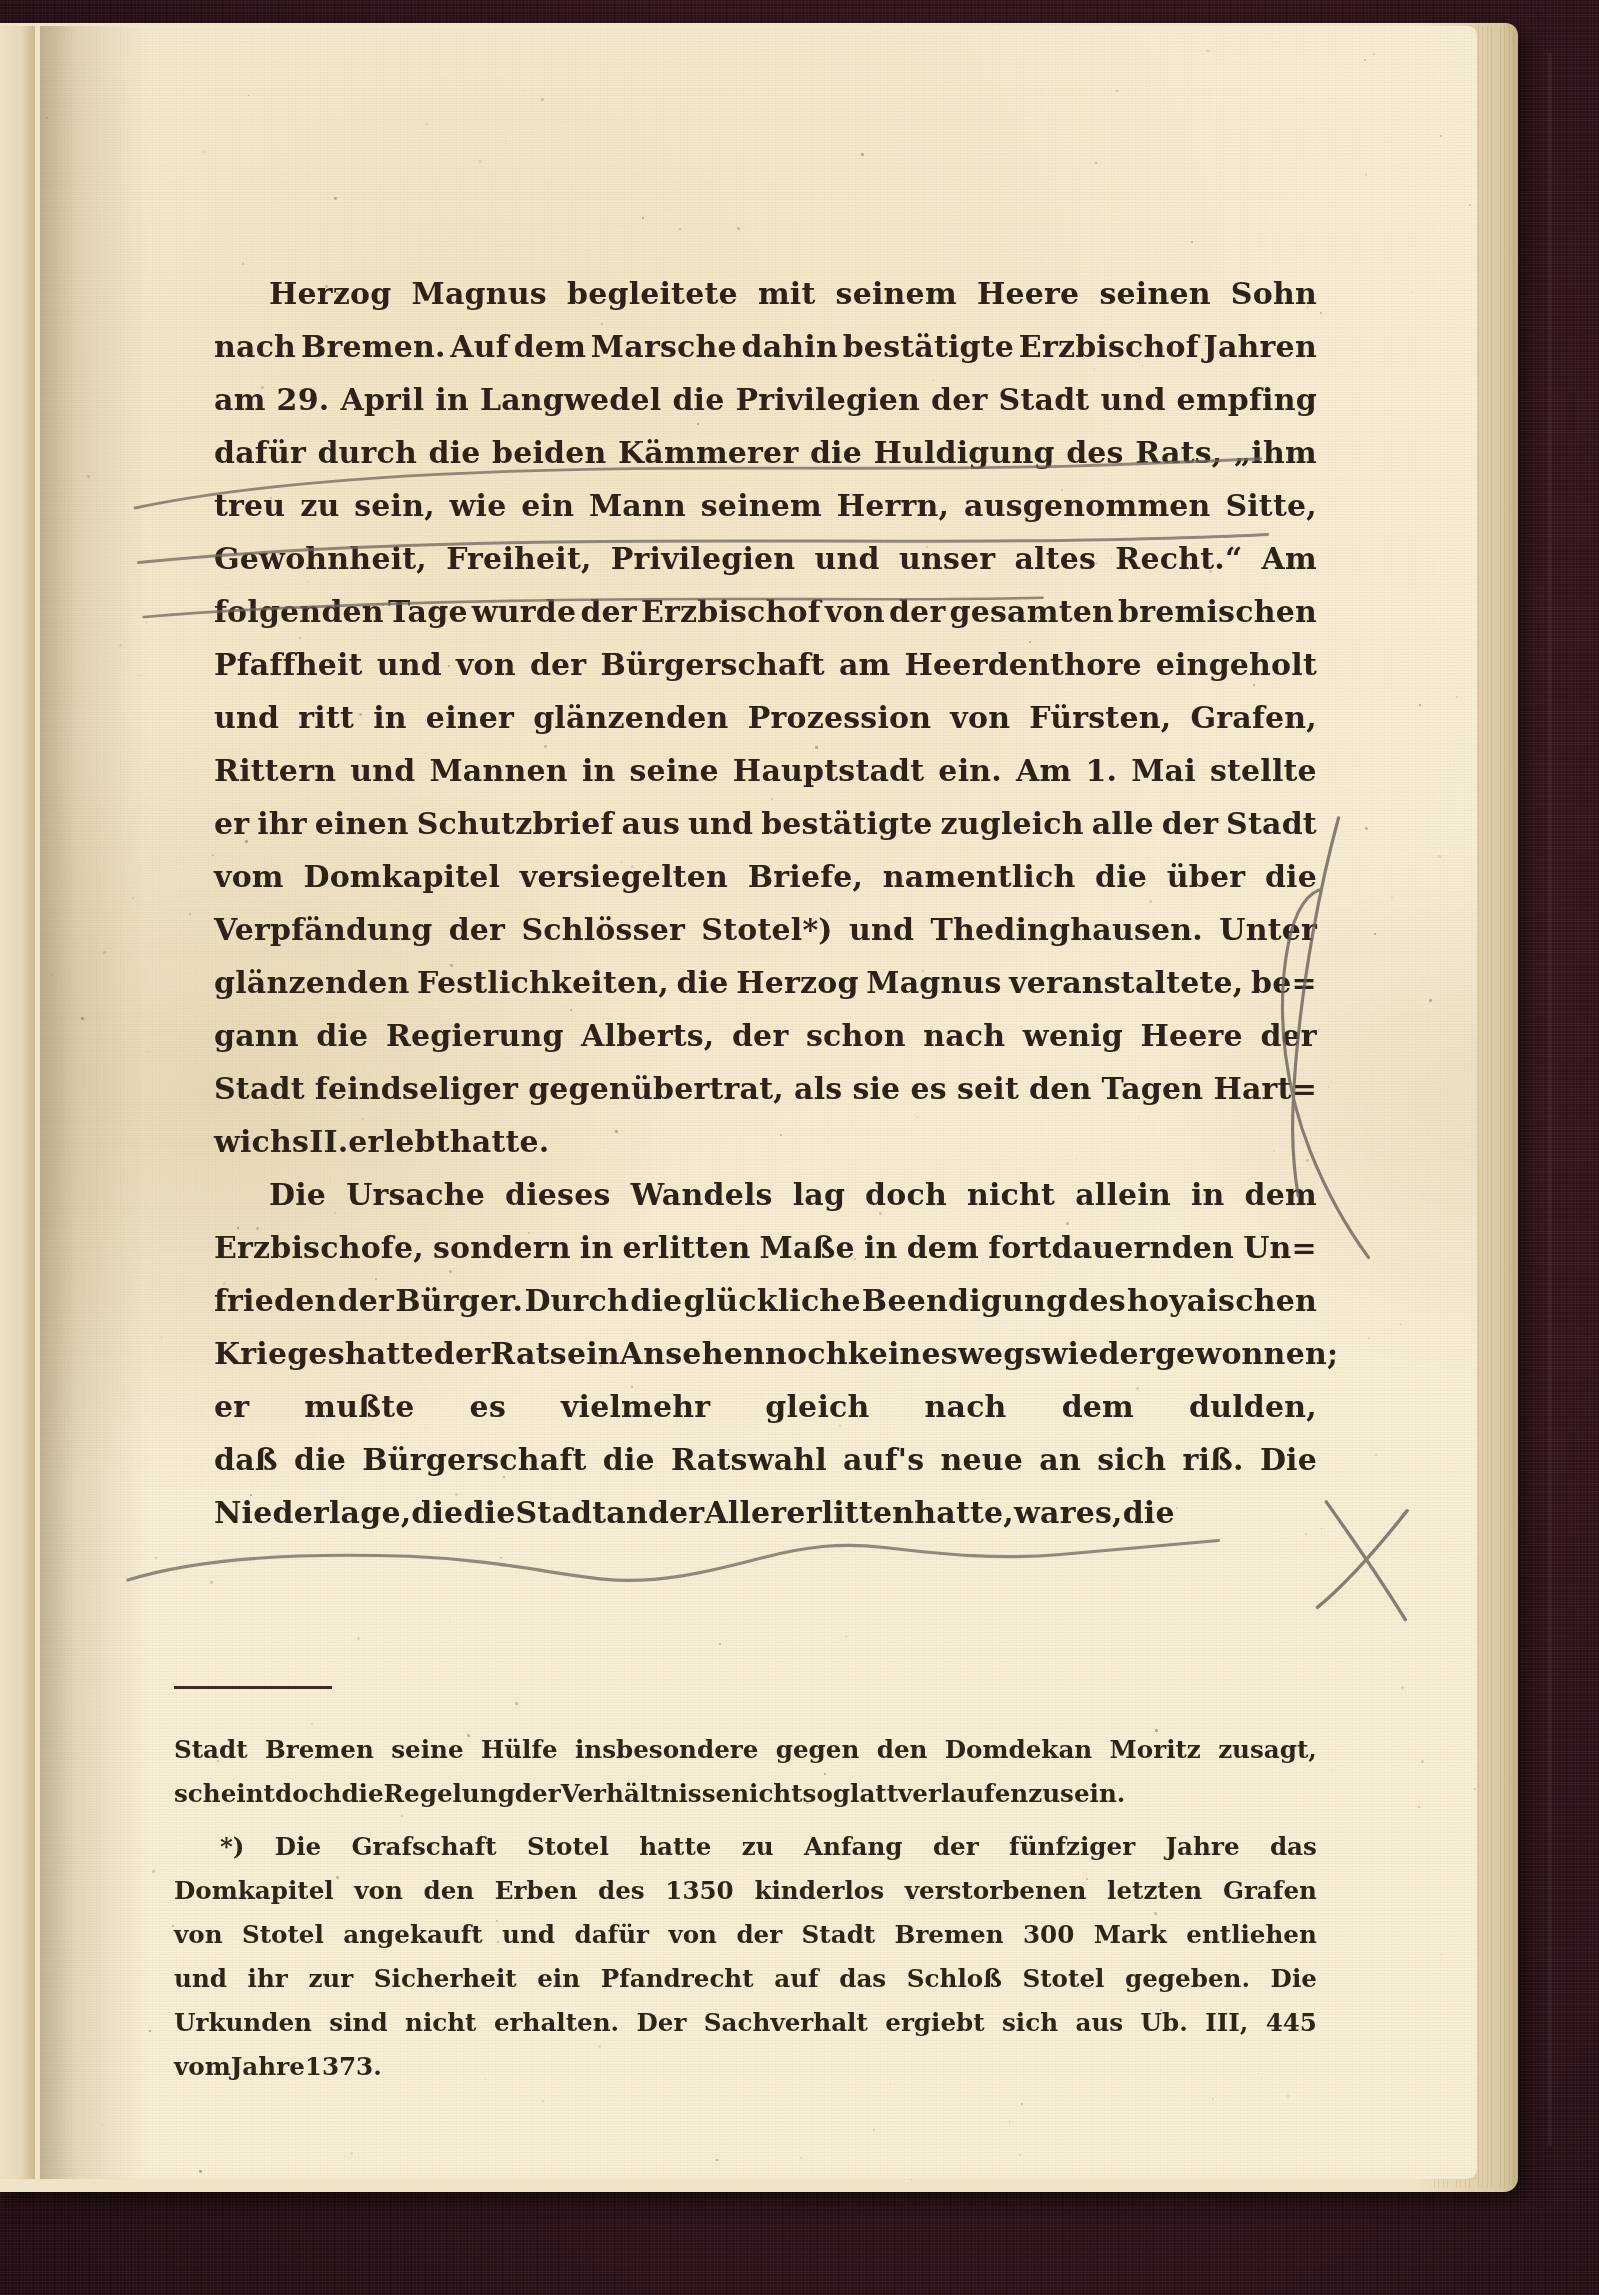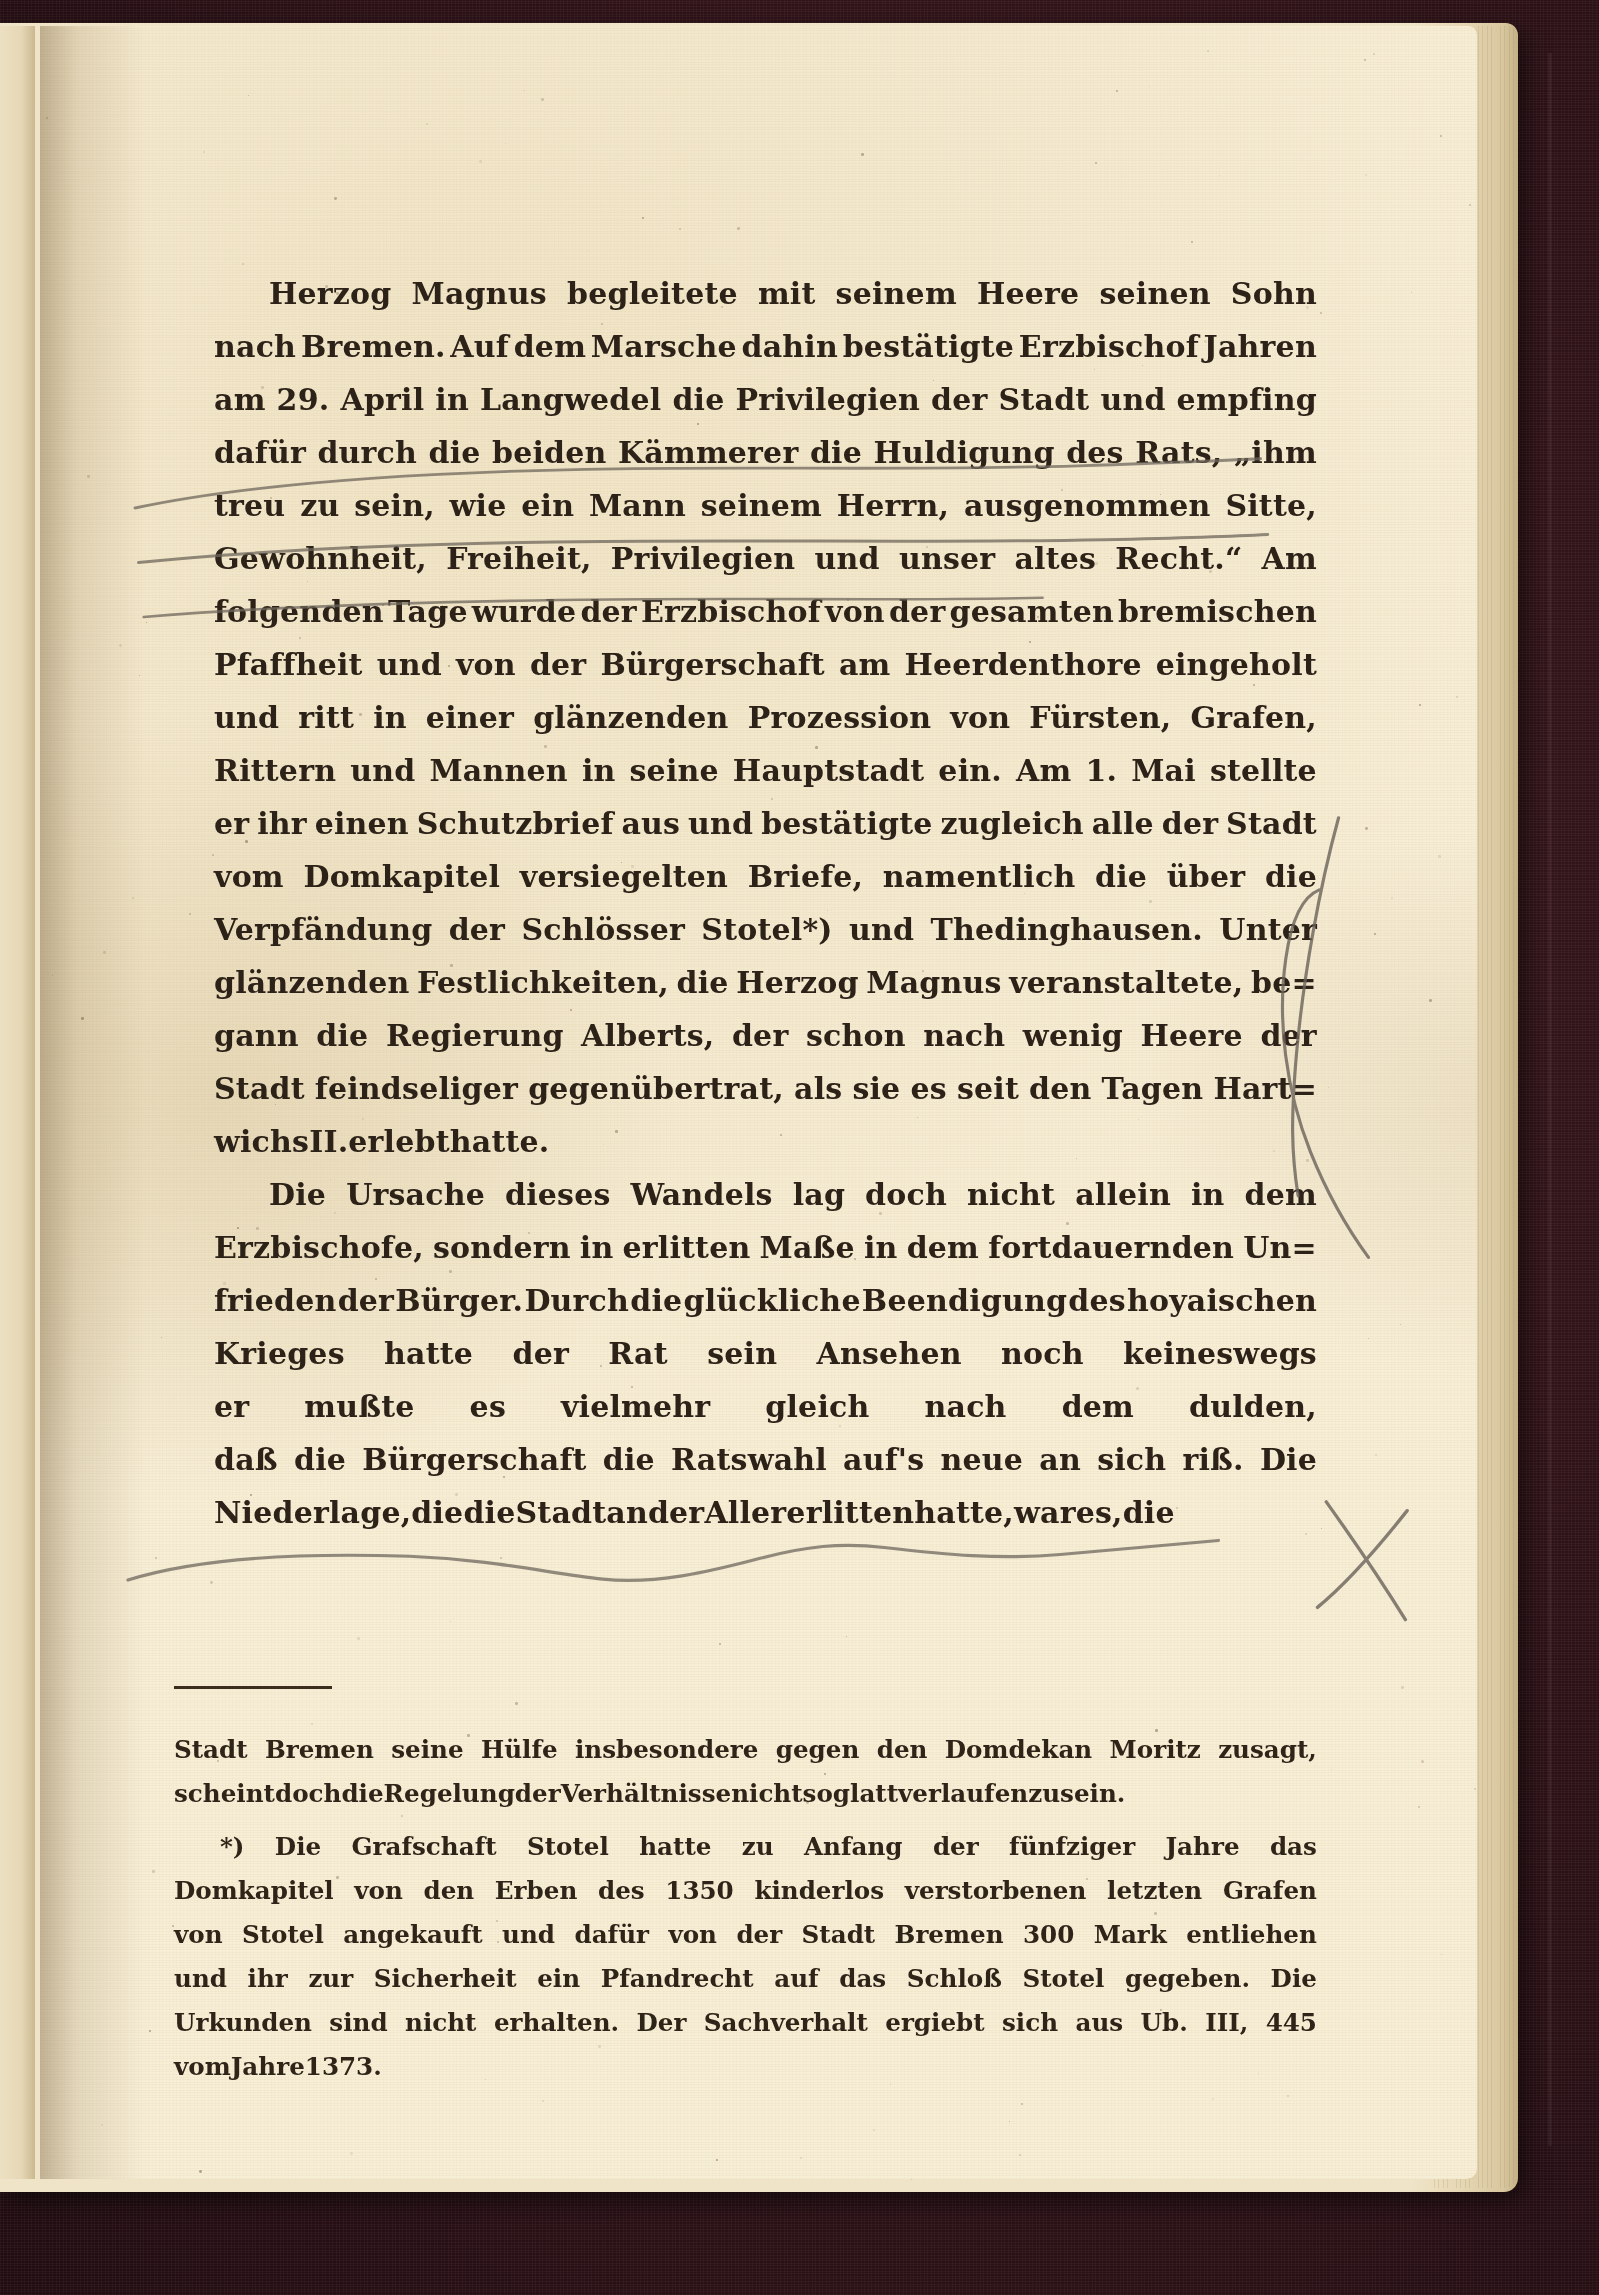--- a/index.html
+++ b/index.html
@@ -692,20 +692,21 @@
             </div>
             <div class="tline justify">
               <span>Krieges</span>
               <span>hatte</span>
               <span>der</span>
               <span>Rat</span>
               <span>sein</span>
               <span>Ansehen</span>
               <span>noch</span>
               <span>keineswegs</span>
+              <span>wiedergewonnen;</span>
             </div>
             <div class="tline justify">
               <span>er</span>
               <span>mußte</span>
               <span>es</span>
               <span>vielmehr</span>
               <span>gleich</span>
               <span>nach</span>
               <span>dem</span>
               <span>dulden,</span>

